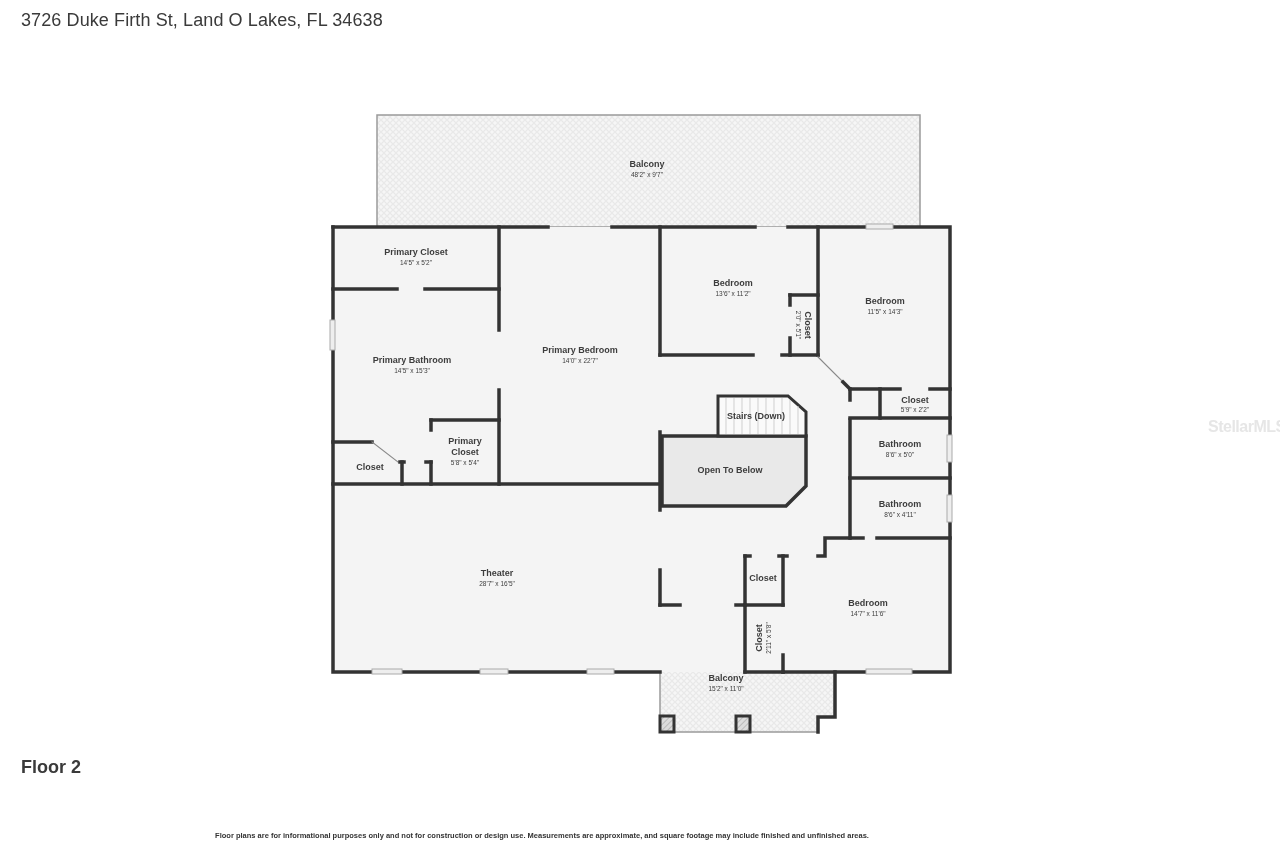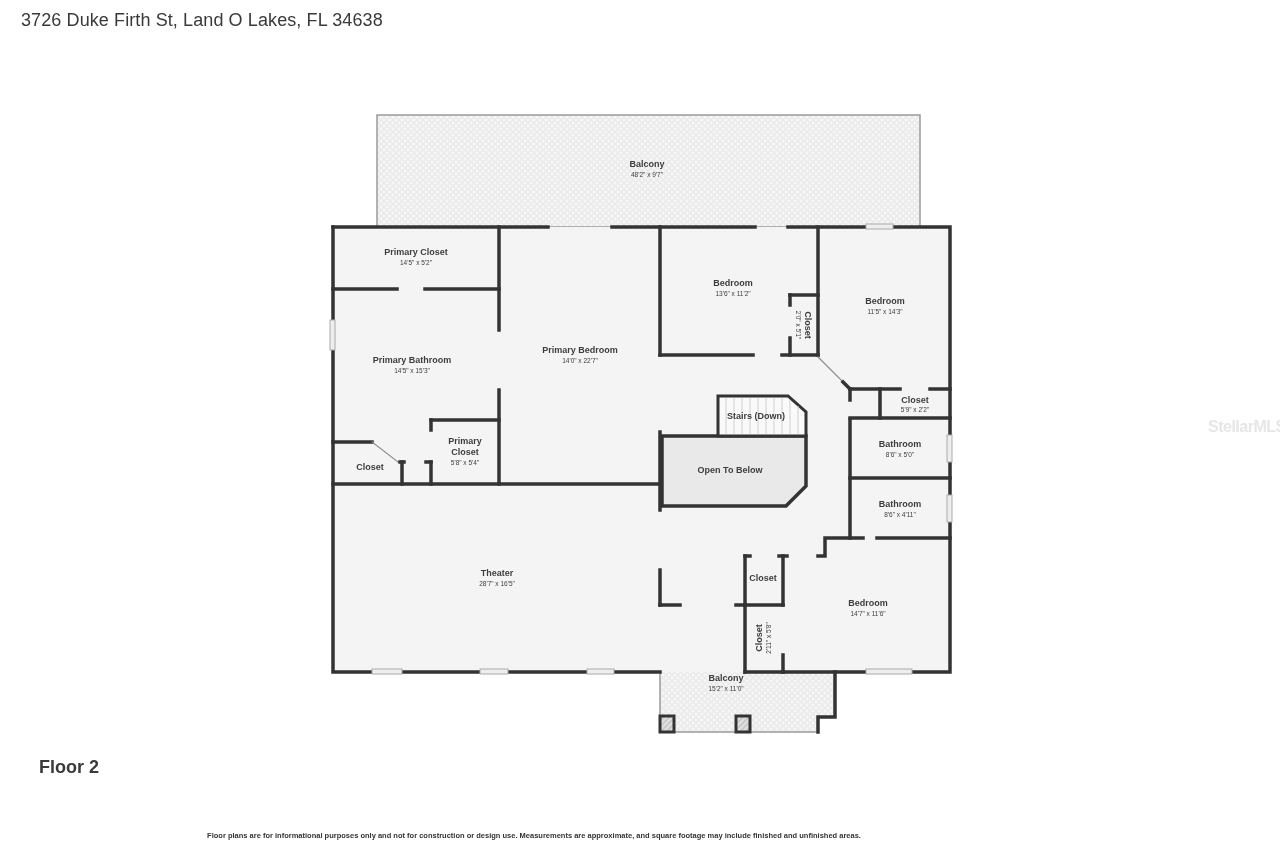--- a/index.html
+++ b/index.html
@@ -1,19 +1,19 @@
 <!DOCTYPE html>
 <html><head>
   <meta charset="utf-8">
   <style>
     html, body { margin: 0; padding: 0; background: #ffffff; }
     body { width: 1280px; height: 853px; position: relative; overflow: hidden; font-family: "Liberation Sans", "DejaVu Sans", sans-serif; color: #3a3a3a; }
     .address { position: absolute; left: 21px; top: 10px; font-size: 18px; font-weight: normal; color: #3a3a3a; letter-spacing: 0.1px; }
-    .floor-label { position: absolute; left: 21px; top: 757px; font-size: 18px; font-weight: bold; color: #3a3a3a; margin-left: 18px; }
-    .disclaimer { position: absolute; left: 4px; width: 1060px; top: 831px; text-align: center; font-size: 7.5px; font-weight: bold; color: #333; }
+    .floor-label { position: absolute; left: 21px; top: 757px; font-size: 18px; font-weight: bold; color: #3a3a3a; }
+    .disclaimer { position: absolute; left: 12px; width: 1060px; top: 831px; text-align: center; font-size: 7.5px; font-weight: bold; color: #333; }
     .watermark { position: absolute; left: 1208px; top: 418px; font-size: 16px; font-weight: bold; color: #e6e6e6; letter-spacing: -0.5px; }
     svg.plan { position: absolute; left: 0; top: 0; }
     .rl { font-size: 9px; font-weight: bold; fill: #3d3d3d; text-anchor: middle; font-family: "Liberation Sans", "DejaVu Sans", sans-serif; }
     .rd { font-size: 6.5px; fill: #3d3d3d; text-anchor: middle; font-family: "Liberation Sans", "DejaVu Sans", sans-serif; }
   </style>
 </head>
 <body>
 
 <div class="address">3726 Duke Firth St, Land O Lakes, FL 34638</div>
 

